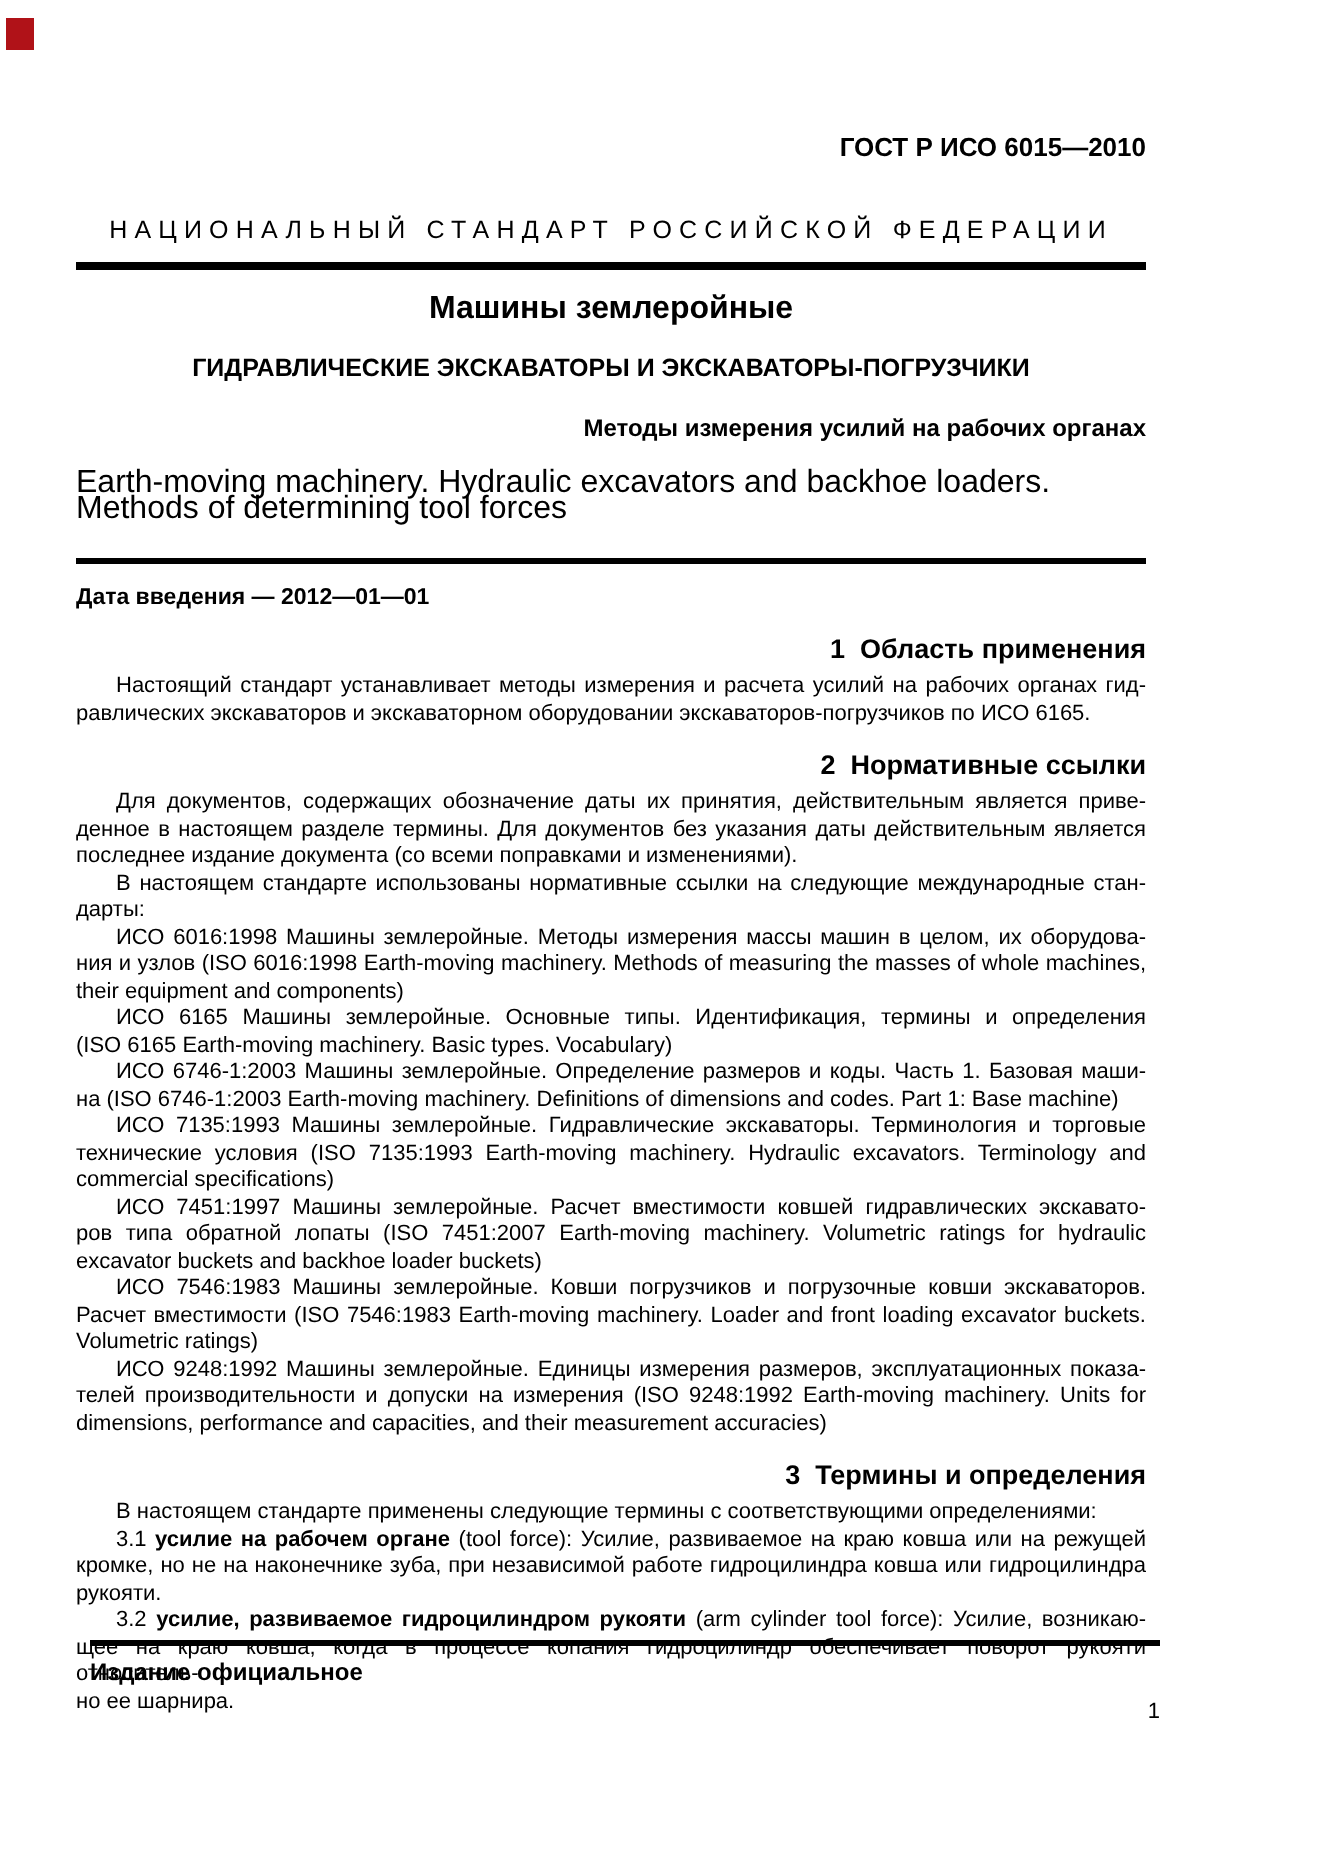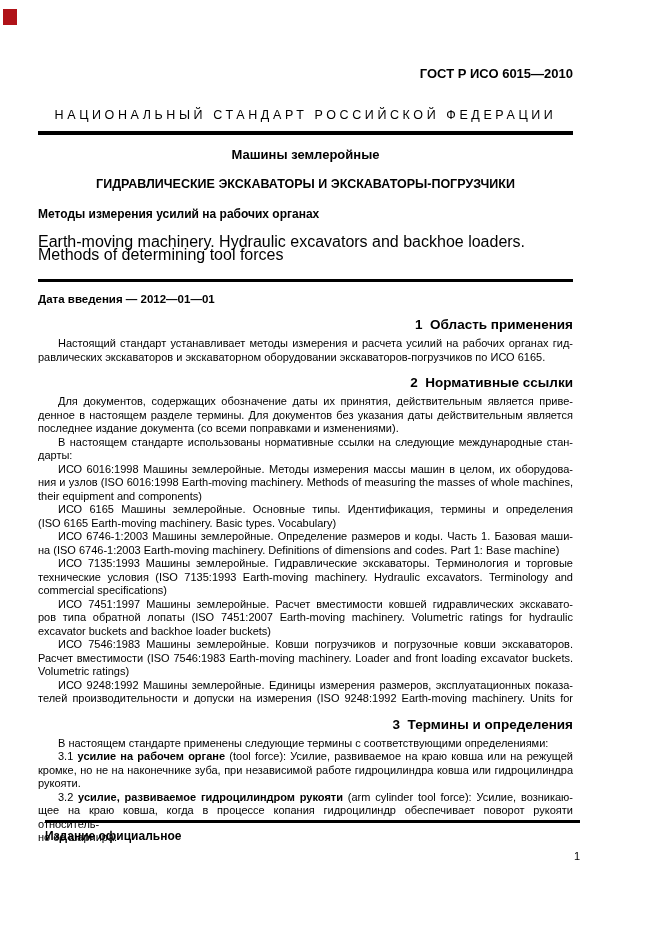--- a/index.html
+++ b/index.html
@@ -40,33 +40,33 @@
     letter-spacing: 3.6px;
     white-space: nowrap;
     line-height: 15px;
   }
   .rule { background: #000000; }
   .rule1 { margin-top: 8px; height: 4px; }
   .subject {
     margin-top: 13px;
     text-align: center;
     font-weight: bold;
-    font-size: 13px;
+    font-size: 16px;
     line-height: 14px;
   }
   .t-main {
     margin-top: 15px;
     text-align: center;
     font-weight: bold;
     font-size: 12.5px;
     line-height: 15px;
   }
   .t-sub {
     margin-top: 15px;
-    text-align: left;
+    text-align: right;
     font-weight: bold;
     font-size: 12px;
     line-height: 14px;
   }
   .t-en {
     margin-top: 14px;
     text-align: left;
     font-size: 16px;
     line-height: 13px;
   }
@@ -169,20 +169,21 @@
           <div class="line">excavator buckets and backhoe loader buckets)</div>
         </div>
         <div class="para">
           <div class="line first fill">ИСО 7546:1983 Машины землеройные. Ковши погрузчиков и погрузочные ковши экскаваторов.</div>
           <div class="line fill">Расчет вместимости (ISO 7546:1983 Earth-moving machinery. Loader and front loading excavator buckets.</div>
           <div class="line">Volumetric ratings)</div>
         </div>
         <div class="para">
           <div class="line first fill">ИСО 9248:1992 Машины землеройные. Единицы измерения размеров, эксплуатационных показа-</div>
           <div class="line fill">телей производительности и допуски на измерения (ISO 9248:1992 Earth-moving machinery. Units for</div>
+          <div class="line">dimensions, performance and capacities, and their measurement accuracies)</div>
         </div>
         <div class="sec-heading">3  Термины и определения</div>
         <div class="para">
           <div class="line first">В настоящем стандарте применены следующие термины с соответствующими определениями:</div>
         </div>
         <div class="para">
           <div class="line first fill">3.1 <b>усилие на рабочем органе</b> (tool force): Усилие, развиваемое на краю ковша или на режущей</div>
           <div class="line fill">кромке, но не на наконечнике зуба, при независимой работе гидроцилиндра ковша или гидроцилиндра</div>
           <div class="line">рукояти.</div>
         </div>

